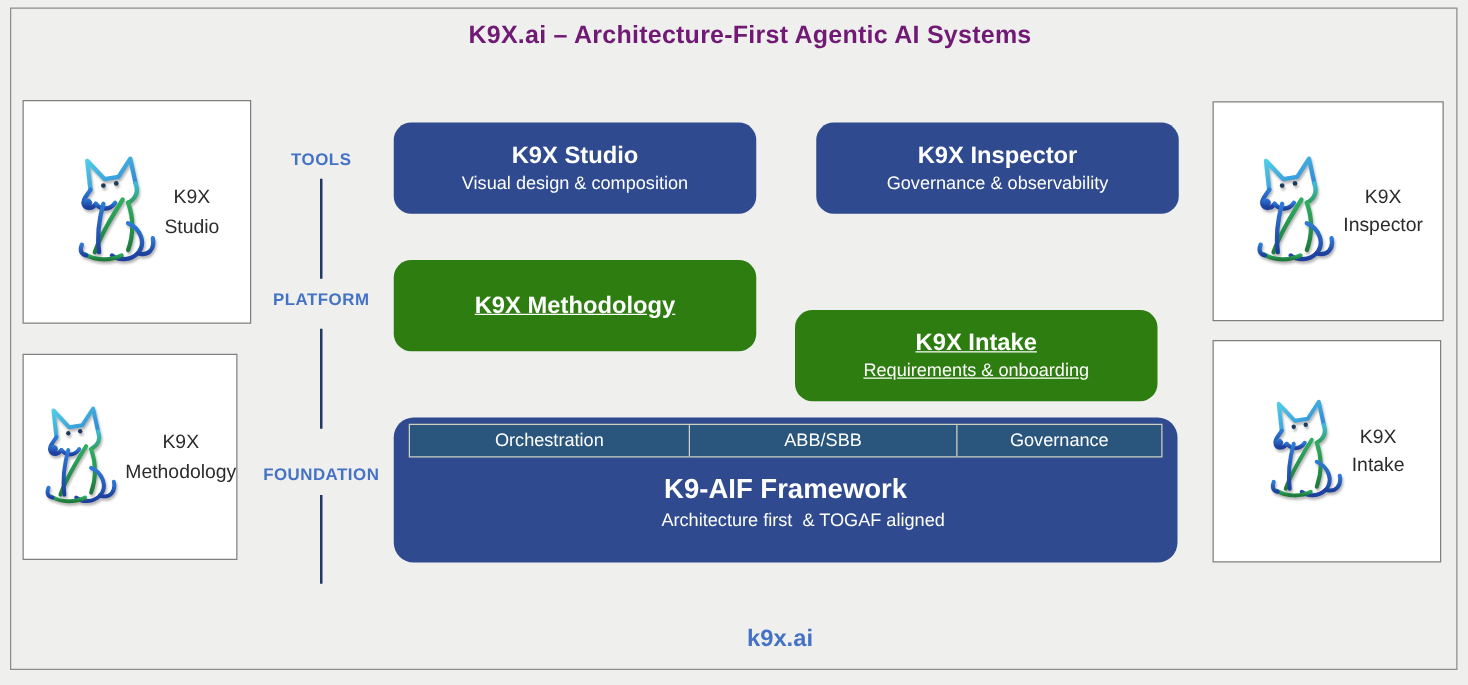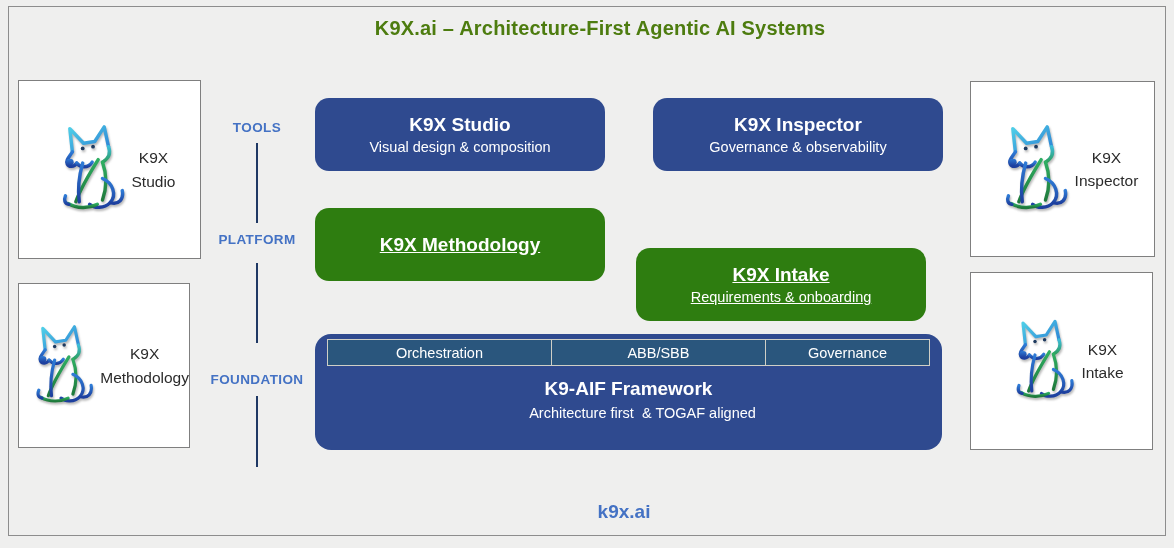--- a/index.html
+++ b/index.html
@@ -9,21 +9,21 @@
     background: #efefee;
     position: relative;
     overflow: hidden;
   }
   .frame {
     position: absolute; left: 8px; top: 6px; width: 1158px; height: 530px;
     border: 1px solid #8d8d8d; background: transparent;
   }
   .slide-title {
     position: absolute; left: 0; top: 17px; width: 100%;
-    text-align: center; color: #4d7c0f; font-size: 20px; font-weight: 700;
+    text-align: center; color: #701a75; font-size: 20px; font-weight: 700;
     letter-spacing: .2px;
     padding-left: 26px;
   }
   .slide-footer {
     position: absolute; left: 624px; top: 501px; transform: translateX(-50%);
     color: #4472C4; font-size: 19px; font-weight: 700;
   }
   
   .card {
     position: absolute; background: #ffffff; border: 1px solid #7f7f7f;
@@ -78,21 +78,21 @@
     font-size: 14.5px; color: #fff;
   }
   .pillar + .pillar { border-left: 1px solid #cfcfc6; }
   .pillar-1 { width: 35.6%; }
   .pillar-2 { width: 37.1%; }
   .pillar-3 { width: 27.3%; }
   .fwk {
     position: absolute; left: 0; top: 44px; width: 100%;
     display: flex; flex-direction: column; align-items: center; gap: 5px;
   }
-  .fwk-name { font-size: 19px; font-weight: 700; }
+  .fwk-name { font-size: 22px; font-weight: 700; }
   .fwk-desc { font-size: 14.5px; white-space: pre; margin-left: 28px; }
 
   .hidden-defs { position: absolute; width: 0; height: 0; overflow: hidden; }
 </style>
 </head>
 <body>
 
 <svg class="hidden-defs" aria-hidden="true">
   <defs>
     <linearGradient id="gTeal" x1="0" y1="0" x2="1" y2="1">

